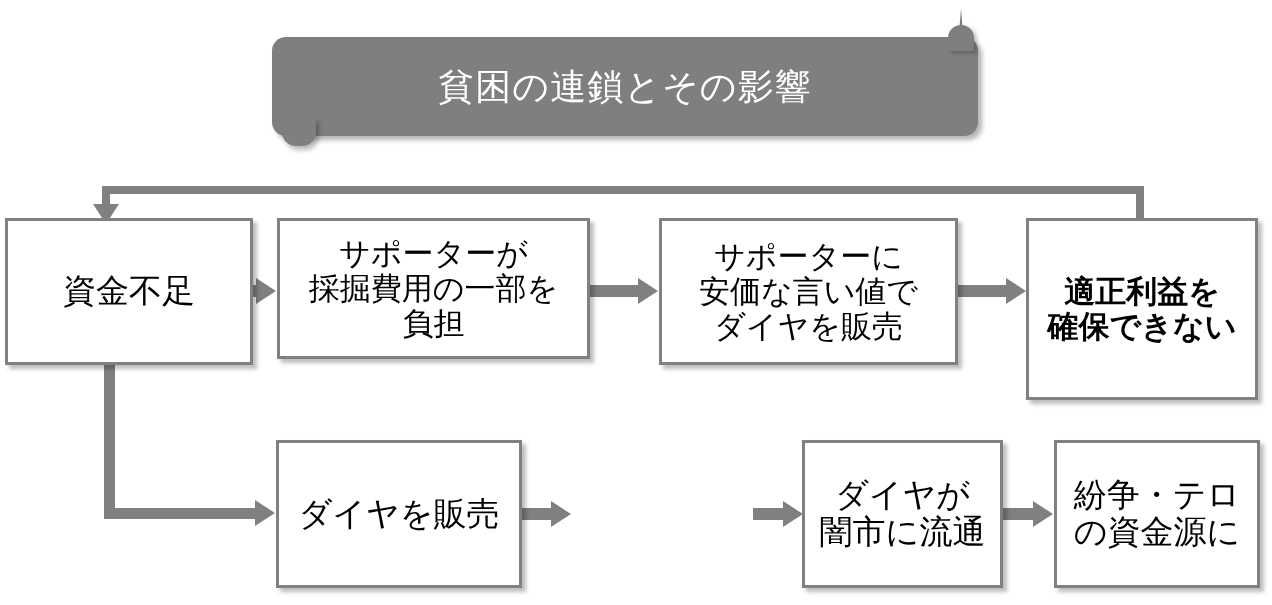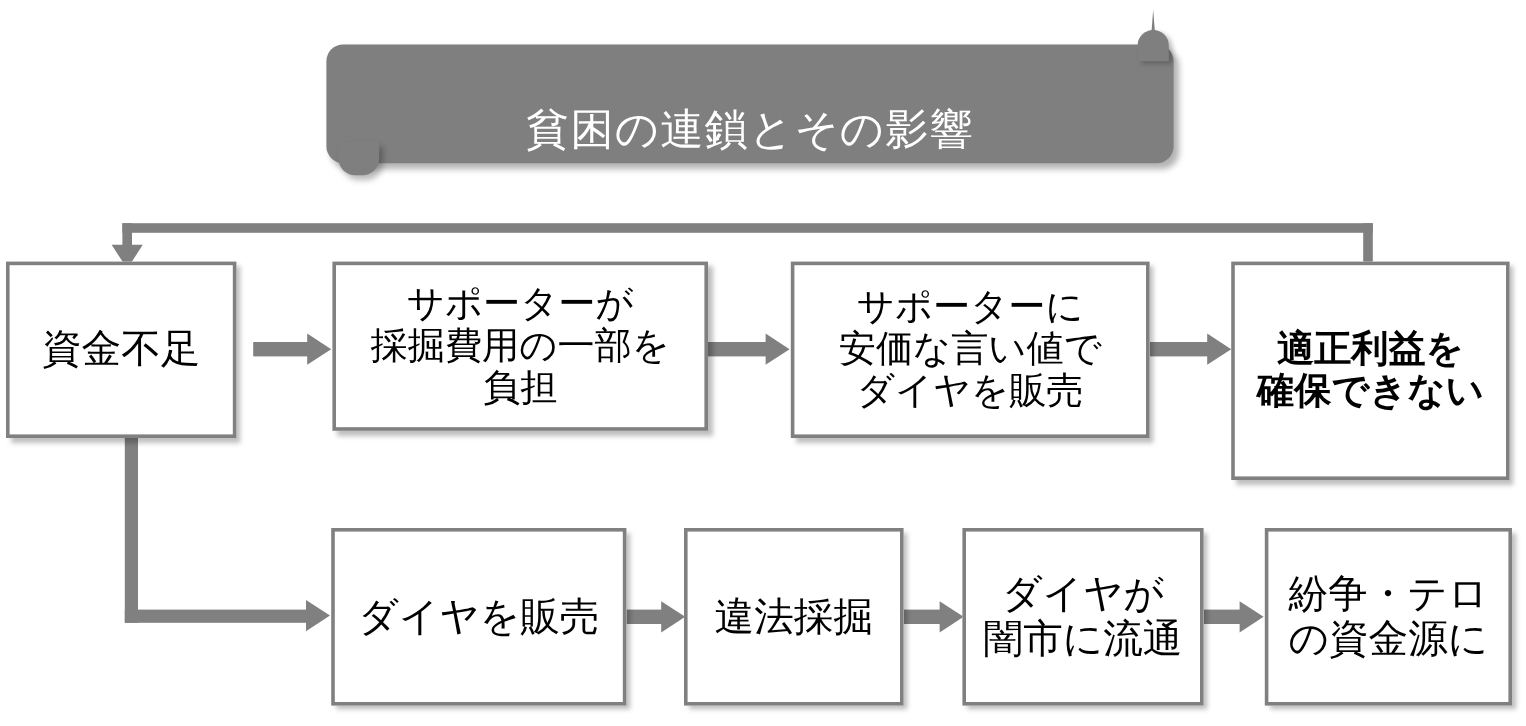--- a/index.html
+++ b/index.html
@@ -48,21 +48,20 @@
     height: 99px;
     display: flex;
     align-items: center;
     justify-content: center;
     color: #ffffff;
     font-size: 36px;
     letter-spacing: 1px;
     line-height: 1.1;
     white-space: nowrap;
     z-index: 3;
-    margin-top: 22px;
   }
   
   .banner-tab-bl {
     position: absolute;
     left: 10px;
     top: 110px;
     width: 34px;
     height: 28px;
     background: #7f7f7f;
     border-bottom-left-radius: 14px;
@@ -153,21 +152,21 @@
     <div class="banner-spike"></div>
     <div class="banner-body"></div>
     <div class="banner-title">貧困の連鎖とその影響</div>
   </div>
 
   <div class="seg" style="left:1136px; top:186px; width:8px; height:36px;"></div>
   <div class="seg" style="left:102px; top:186px; width:1042px; height:8px;"></div>
   <div class="seg" style="left:102px; top:186px; width:8px; height:22px;"></div>
   <div class="arrow-down" style="left:93px; top:204px;"></div>
 
-  <div class="node" style="left:5px; top:218px; width:192px; height:147px;">
+  <div class="node" style="left:5px; top:218px; width:248px; height:147px;">
     <span class="node-label fs-lg">資金不足</span>
   </div>
 
   <div class="node" style="left:277px; top:218px; width:313px; height:141px;">
     <span class="node-label fs-md">サポーターが
 採掘費用の一部を
 負担</span>
   </div>
 
   <div class="node" style="left:659px; top:218px; width:299px; height:147px;">
@@ -191,23 +190,20 @@
   <div class="arrow-right" style="left:1006px; top:278px;"></div>
 
   <div class="seg" style="left:104px; top:365px; width:11px; height:154px;"></div>
   <div class="seg" style="left:104px; top:508px; width:155px; height:11px;"></div>
   <div class="arrow-right" style="left:255px; top:500px;"></div>
 
   <div class="node" style="left:276px; top:440px; width:246px; height:148px;">
     <span class="node-label fs-lg">ダイヤを販売</span>
   </div>
 
-  <div class="node" style="left:570px; top:440px; width:183px; height:148px;">
-    <span class="node-label fs-lg">違法採掘</span>
-  </div>
 
   <div class="node" style="left:1054px; top:440px; width:206px; height:148px;">
     <span class="node-label fs-lg">紛争・テロ
 の資金源に</span>
   </div>
 
   <div class="node" style="left:802px; top:440px; width:201px; height:148px;">
     <span class="node-label fs-lg">ダイヤが
 闇市に流通</span>
   </div>

